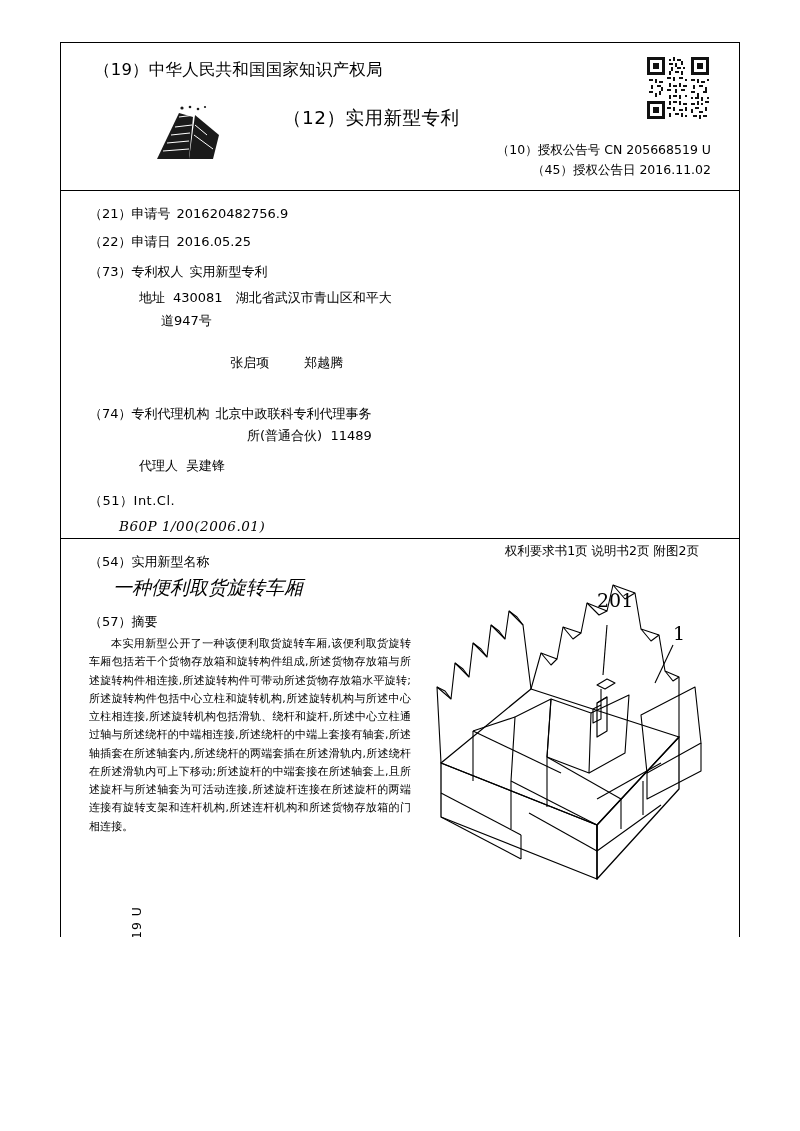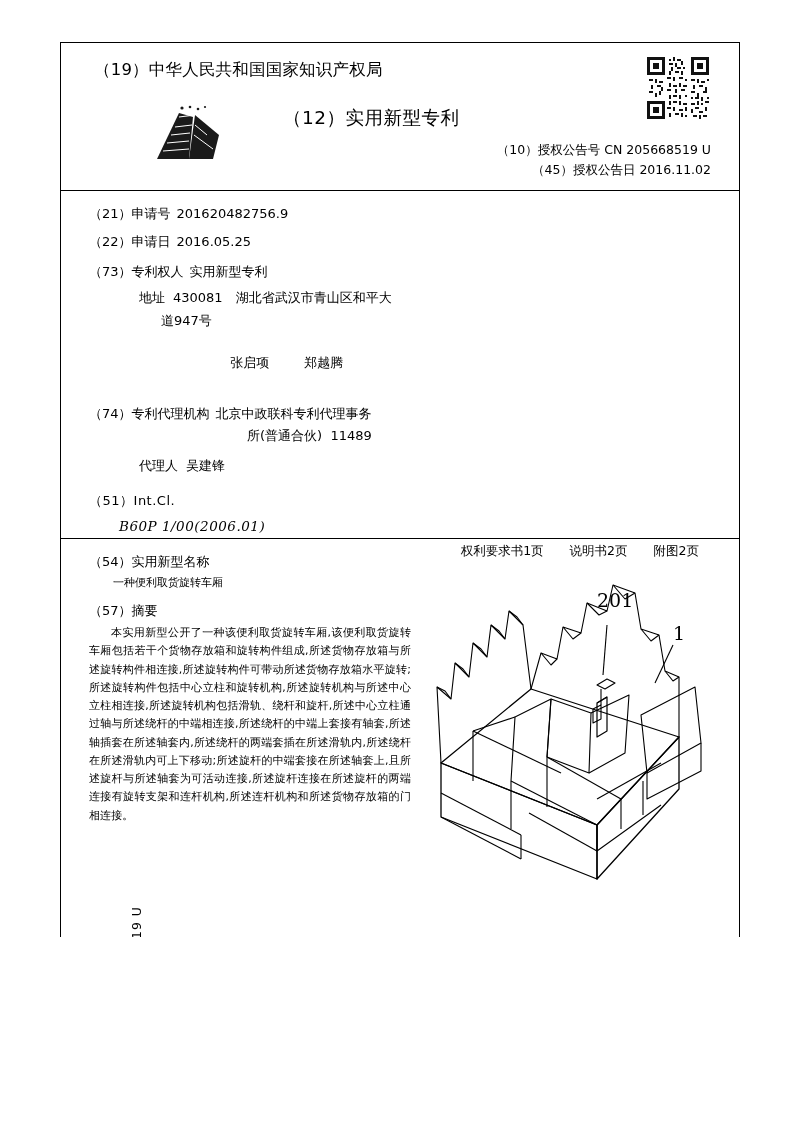--- a/index.html
+++ b/index.html
@@ -118,39 +118,40 @@
   .nm { min-width: 74px; }
 
   
   .counts {
     position: absolute;
     right: 40px;
     top: 500px;
     font-size: 12.5px;
     white-space: nowrap;
   }
-  .counts span { margin-left: 22px; }
+  .counts span { }
 
   
   .lower {
     position: relative;
     height: 540px;
   }
   .title-block {
     position: absolute;
     left: 28px;
     top: 14px;
     width: 330px;
     font-size: 13px;
   }
   .t54 { font-weight: normal; }
   .t54-val {
     padding-left: 24px;
     padding-top: 4px;
-    font-size: 11px;
+    font-size: 19px;
+    font-style: italic;
   }
   .t57 { margin-top: 12px; }
   .abstract {
     margin-top: 4px;
     width: 322px;
     font-size: 11px;
     line-height: 1.66;
     text-align: justify;
     text-indent: 2em;
     letter-spacing: 0.1px;

